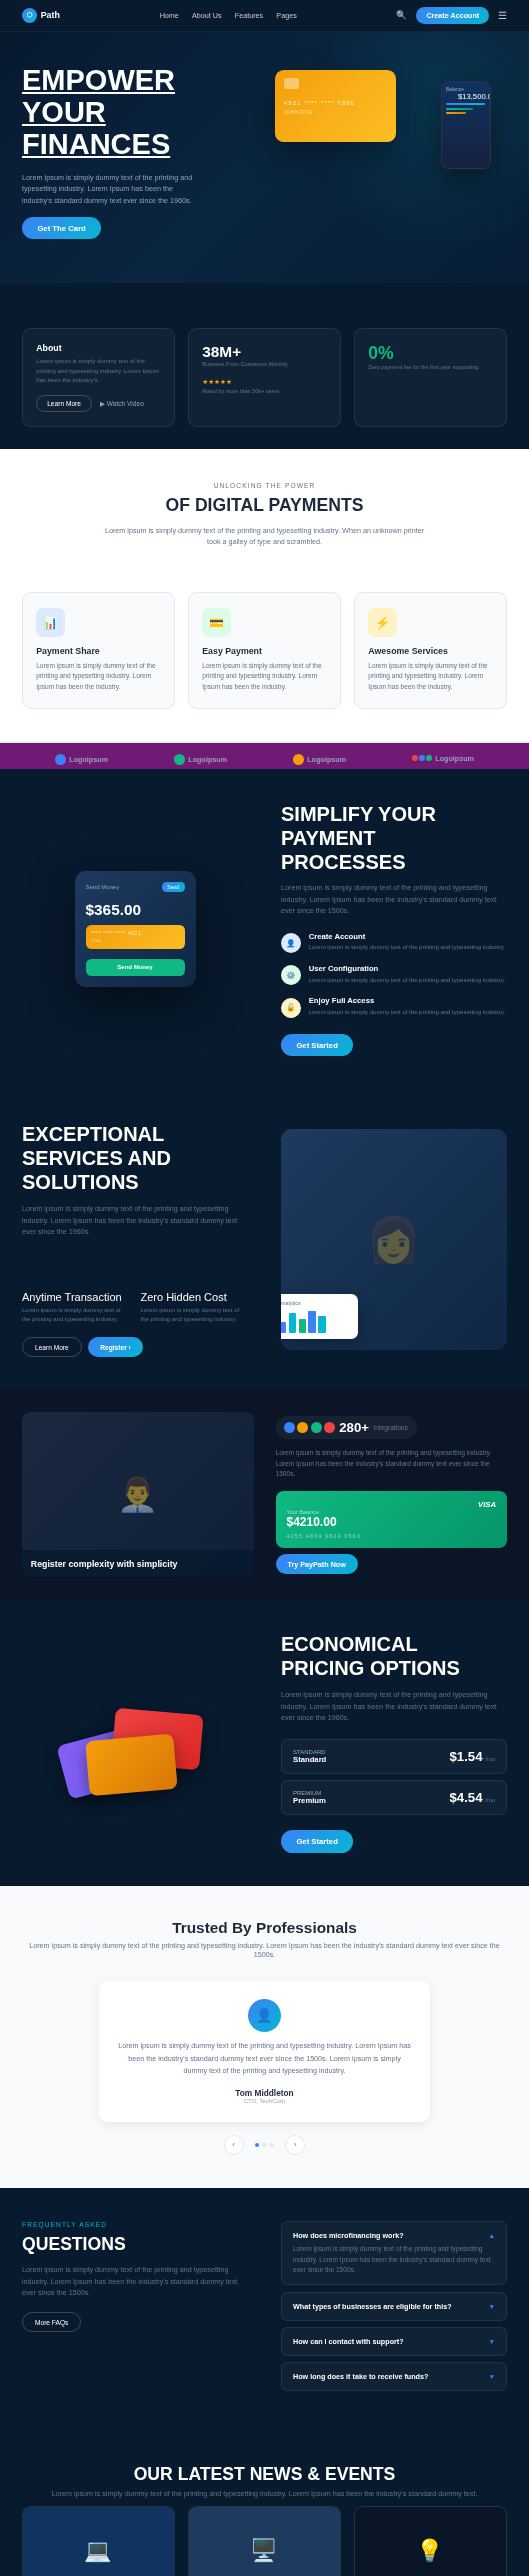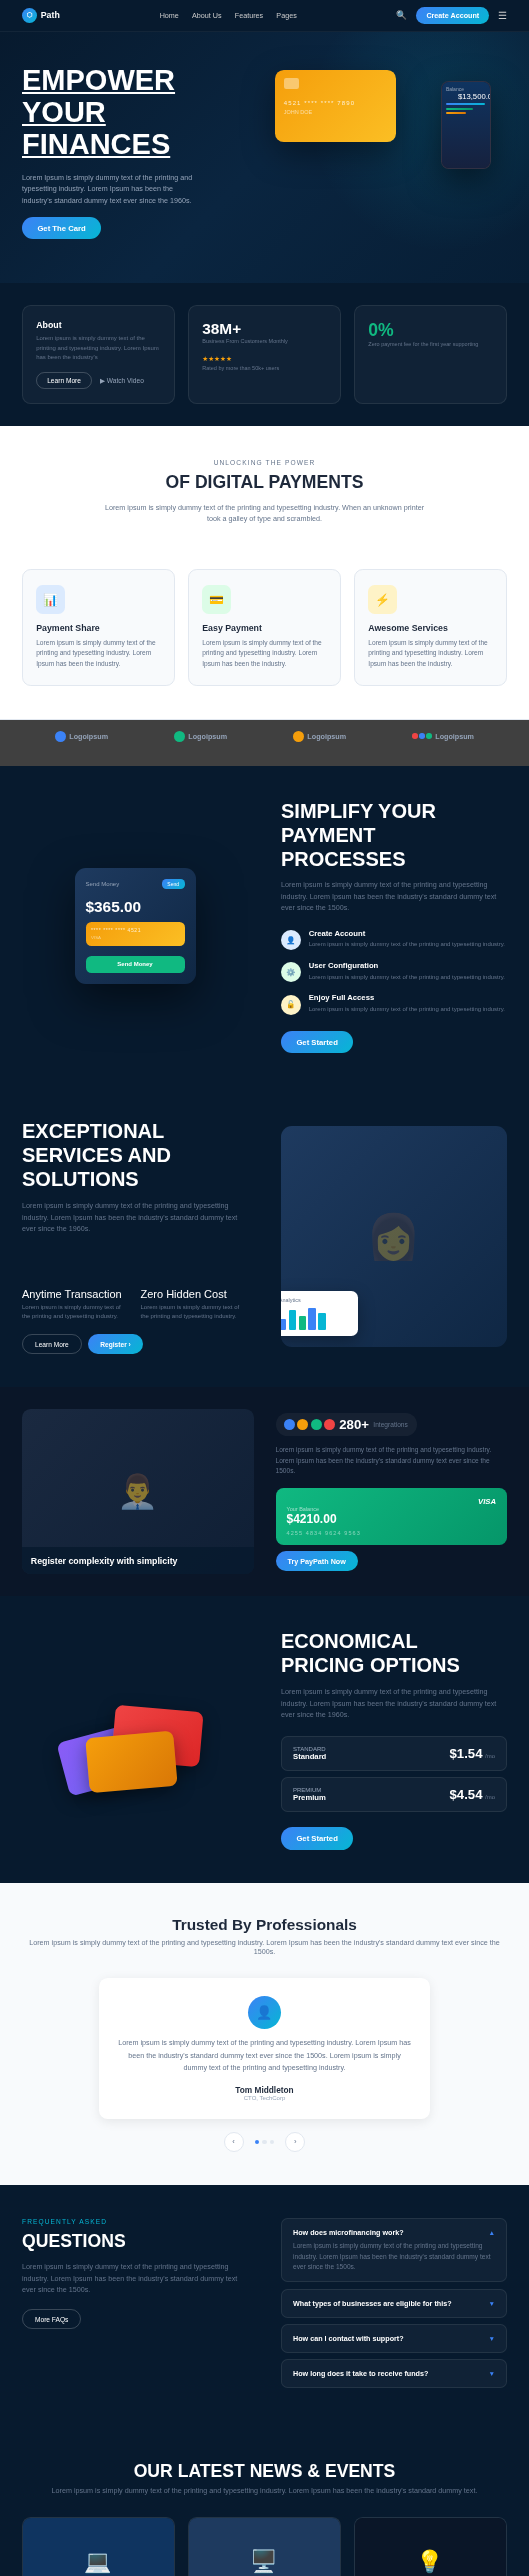--- a/index.html
+++ b/index.html
@@ -90,20 +90,21 @@
       padding: 22px 22px;
       display: grid;
       grid-template-columns: 1fr 1fr 1fr;
       gap: 13.2px;
     }
     .stat-card {
       background: rgba(255,255,255,0.04);
       border: 0.6px solid rgba(255,255,255,0.08);
       border-radius: 8.8px;
       padding: 13.2px;
+      margin-top: 23px;
     }
     .stat-title { font-size: 8.8px; font-weight: 700; color: #fff; margin-bottom: 4.4px; }
     .stat-desc { font-size: 6px; color: #64748b; line-height: 1.6; margin-bottom: 8.8px; }
     .stat-number { font-size: 15.4px; font-weight: 800; color: #fff; }
     .stat-label { font-size: 5.5px; color: #64748b; }
     .btn-learn { background: transparent; border: 0.6px solid rgba(255,255,255,0.2); color: #fff; padding: 4.4px 10px; border-radius: 11px; font-size: 6.6px; cursor: pointer; margin-right: 5.5px; }
     .btn-watch { background: transparent; border: none; color: #94a3b8; font-size: 6.6px; cursor: pointer; }
     .stars { color: #f59e0b; font-size: 6.6px; }
     .rating-text { font-size: 5.5px; color: #64748b; margin-top: 2.2px; }
     .percent-badge { font-size: 17.6px; font-weight: 800; color: #10b981; }
@@ -138,24 +139,24 @@
       border-radius: 6.6px;
       display: flex; align-items: center; justify-content: center;
       margin-bottom: 8.8px;
       font-size: 12px;
     }
     .service-card-title { font-size: 8.8px; font-weight: 700; color: #1e293b; margin-bottom: 4.4px; }
     .service-card-desc { font-size: 6.6px; color: #64748b; line-height: 1.6; }
 
     
     .logos-section {
-      background: #404040;
-      padding: 11px 22px 24px;
+      background: #701a75;
+      padding: 11px 22px 4px;
       display: flex;
-      align-items: center;
+      align-items: flex-start;
       justify-content: space-around;
       border-top: 0.6px solid #e2e8f0;
     }
     .logo-item { font-size: 7.2px; font-weight: 700; color: #94a3b8; display: flex; align-items: center; gap: 3.3px; }
     .logo-dot { width: 11px; height: 11px; border-radius: 50%; }
 
     
     .simplify-section {
       background: #071a2e;
       padding: 33px 22px;
@@ -376,21 +377,21 @@
     }
     .faq-q { font-size: 7.2px; font-weight: 600; color: #fff; display: flex; justify-content: space-between; align-items: center; }
     .faq-a { font-size: 6.6px; color: #64748b; line-height: 1.6; margin-top: 4.4px; }
     .faq-chevron { color: #3b82f6; font-size: 6.6px; }
 
     
     .news-section {
       background: #071a2e;
       padding: 33px 22px 22px;
     }
-    .news-title-wrap { text-align: center; margin-bottom: 22px; }
+    .news-title-wrap { text-align: center; margin-bottom: 8px; }
     .news-title { font-size: 17.6px; font-weight: 800; color: #fff; text-transform: uppercase; }
     .news-desc { font-size: 7.2px; color: #64748b; margin-top: 4.4px; }
     .news-grid {
       display: grid;
       grid-template-columns: 1fr 1fr 1fr;
       gap: 13.2px;
       margin-bottom: 22px;
     }
     .news-card {
       background: rgba(255,255,255,0.04);

